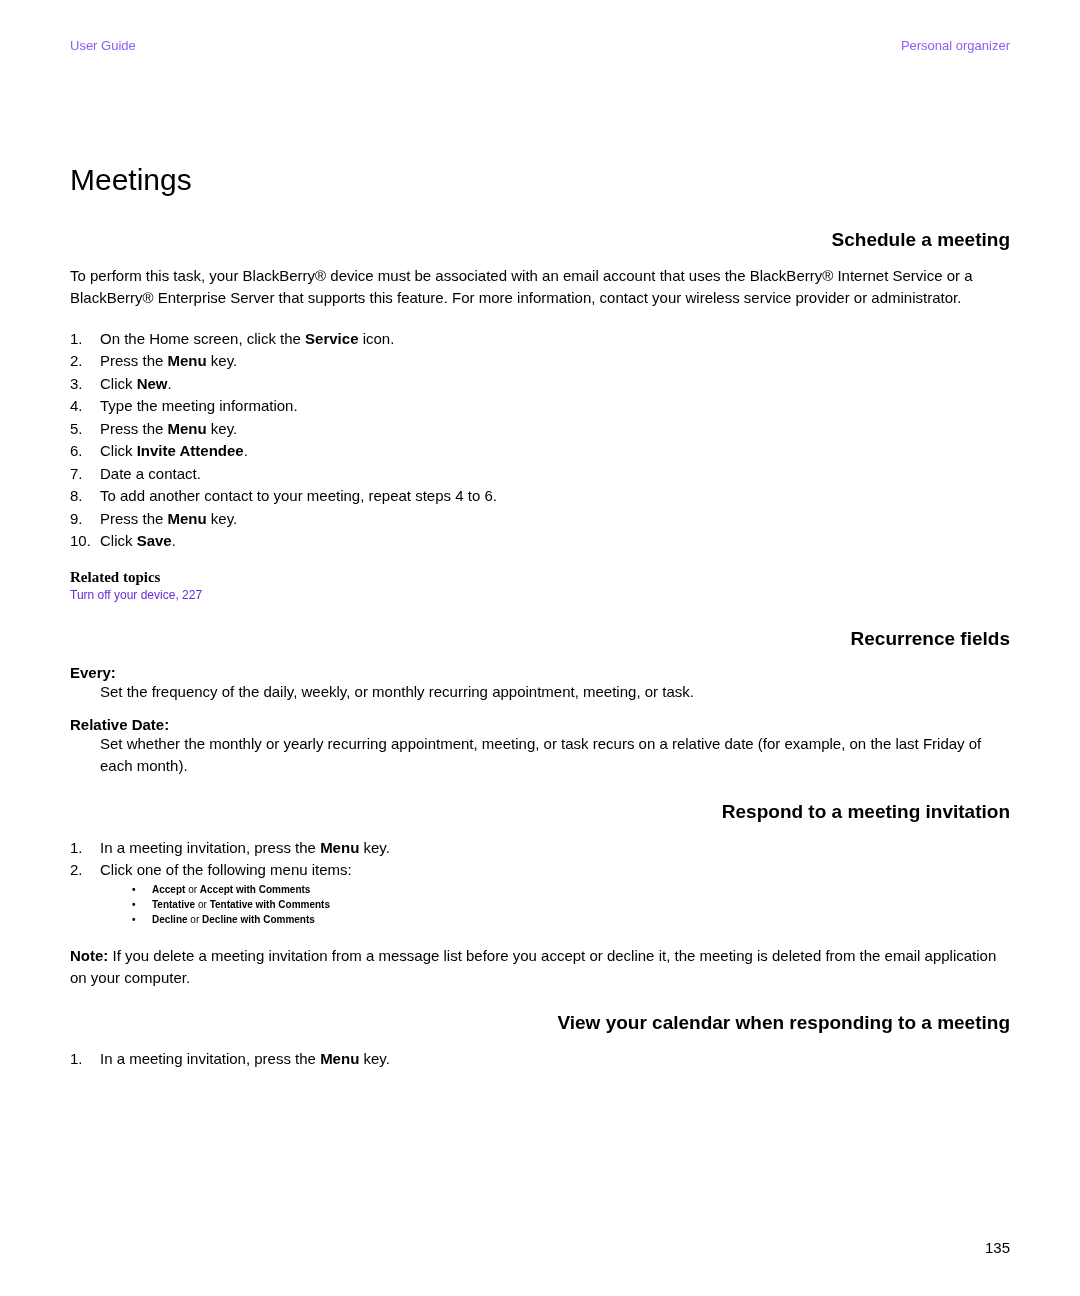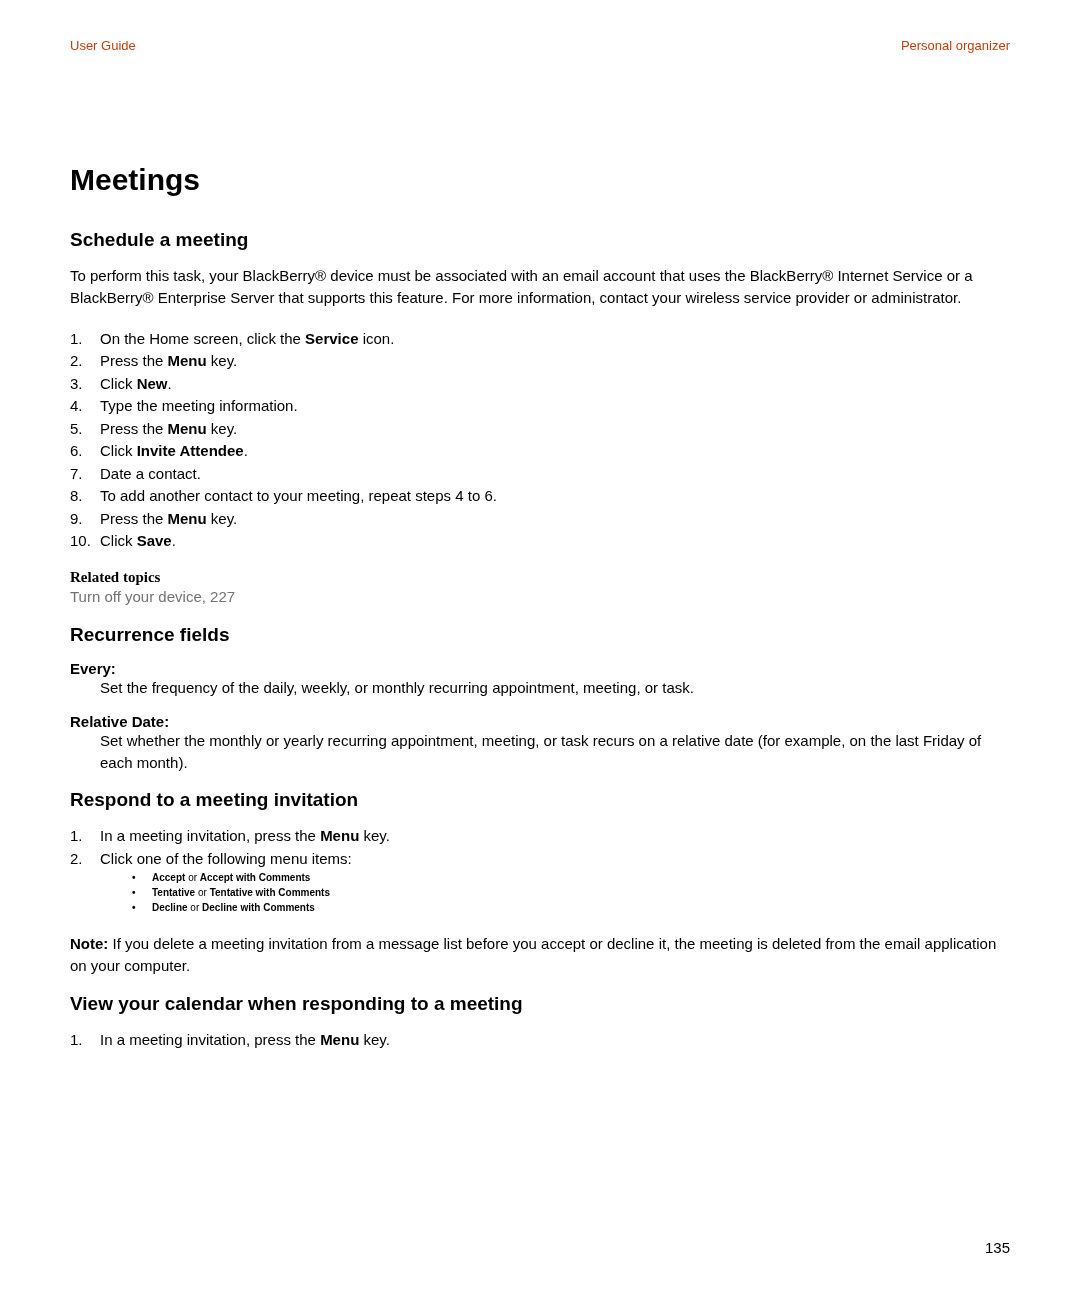--- a/index.html
+++ b/index.html
@@ -17,33 +17,34 @@
     }
     .page {
       padding: 38px 70px 40px 70px;
       position: relative;
       height: 100%;
     }
     .header {
       display: flex;
       justify-content: space-between;
       font-size: 13px;
-      color: #c2410c;
+      color: #8b5cf6;
       margin-bottom: 110px;
     }
     h1 {
       font-size: 30px;
-      font-weight: bold;
+      font-weight: normal;
       margin-bottom: 32px;
     }
     h2 {
       font-size: 19px;
       font-weight: bold;
       margin-bottom: 14px;
-      margin-top: 16px;
+      margin-top: 24px;
+      text-align: right;
     }
     .intro {
       font-size: 15px;
       line-height: 1.45;
       margin-bottom: 19px;
     }
     ol.steps {
       list-style: none;
       counter-reset: step;
       margin-bottom: 16px;
@@ -61,22 +62,22 @@
       left: 0;
       width: 24px;
     }
     .related-heading {
       font-weight: bold;
       font-size: 15px;
       margin-top: 6px;
       font-family: Liberation Serif, serif;
     }
     .link {
-      color: #737373;
-      font-size: 15px;
+      color: #6d28d9;
+      font-size: 12px;
       line-height: 1.5;
     }
     .deflist {
       margin-top: 4px;
     }
     .deflist .term {
       font-weight: bold;
       font-size: 15px;
       margin-top: 8px;
     }

